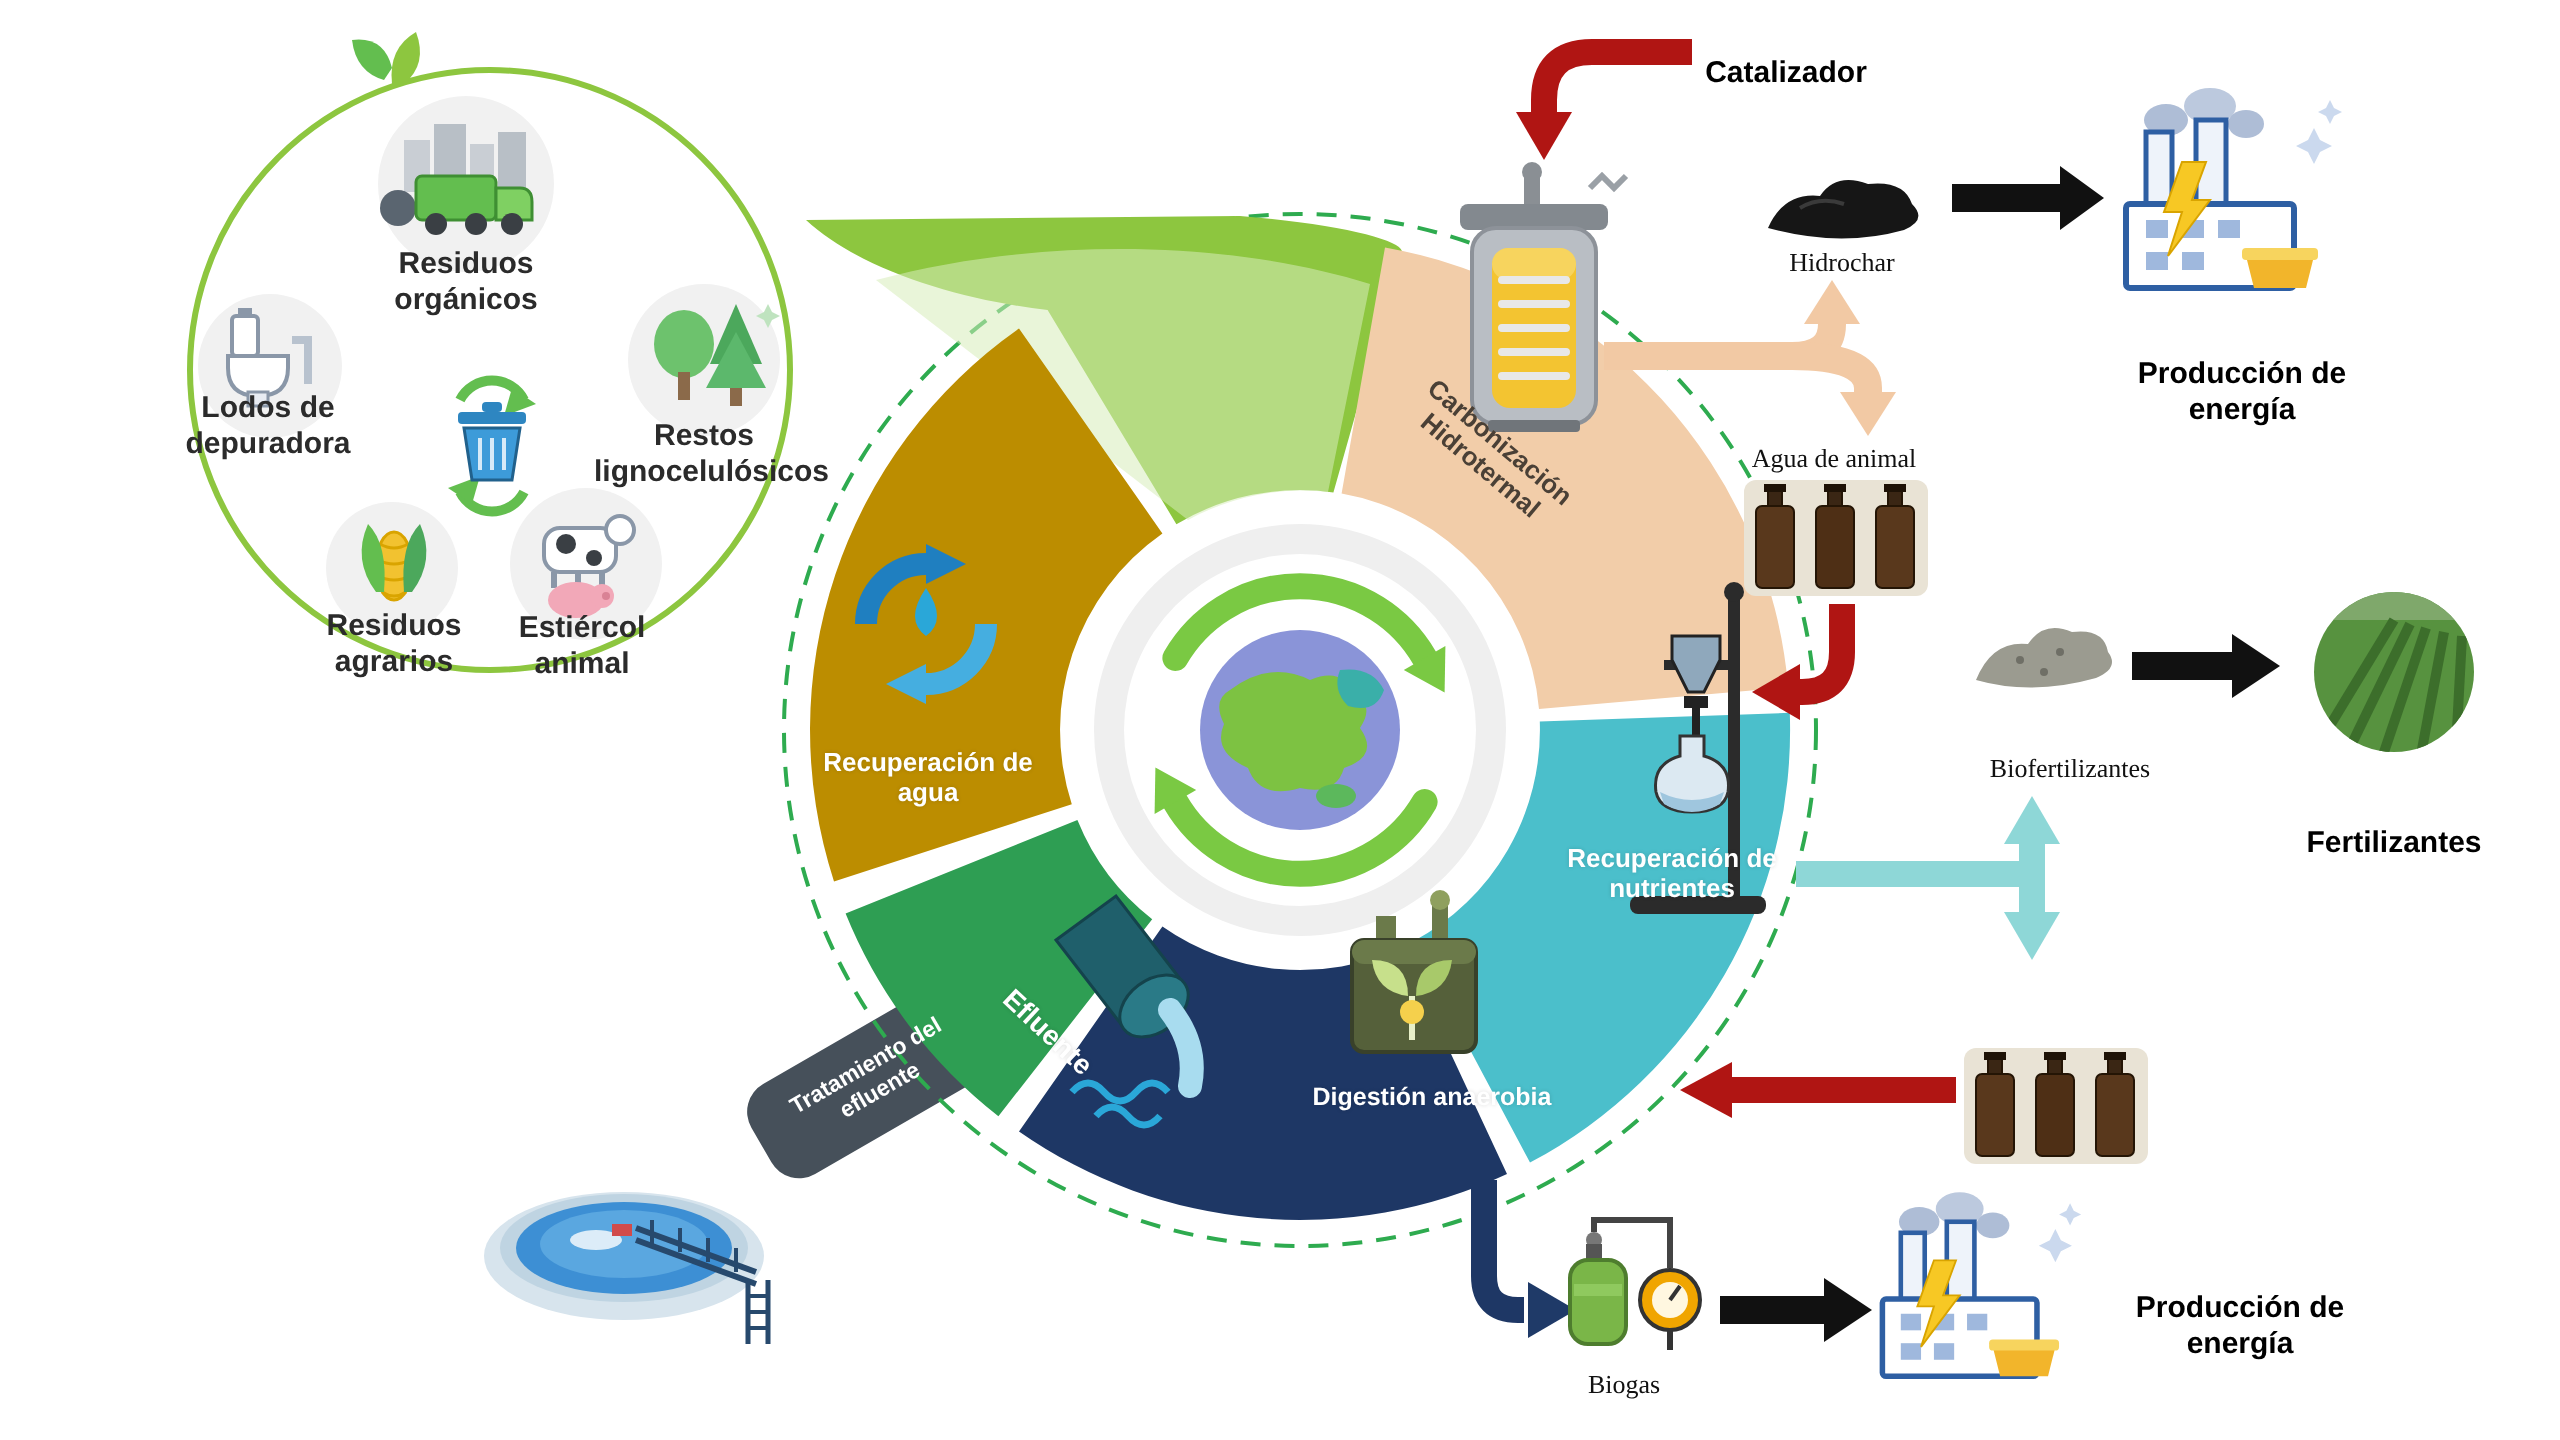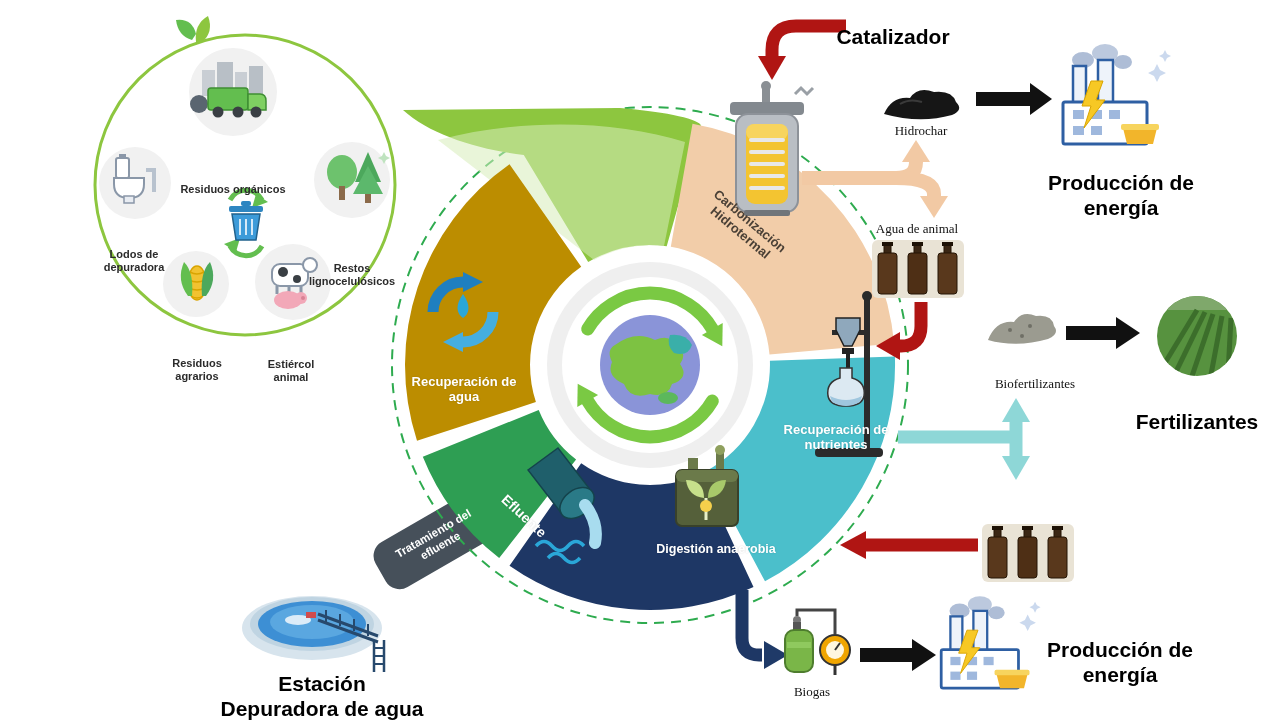--- a/index.html
+++ b/index.html
@@ -1,23 +1,23 @@
 <!DOCTYPE html>
 <html><head>
 <meta charset="utf-8">
 <style>
   html,body { margin:0; padding:0; background:#ffffff; }
   .stage { position:relative; width:1280px; height:720px; background:#ffffff; overflow:hidden;
            font-family:"Liberation Sans", sans-serif; }
   .stage svg.canvas { position:absolute; left:0; top:0; }
   .lbl { position:absolute; transform:translate(-50%,-50%); text-align:center; line-height:1.18; color:#1a1a1a; white-space:normal; }
-  .hdr { font-weight:700; font-size:21px; color:#000; }
+  .hdr { font-weight:700; font-size:15px; color:#000; }
   .cap { font-family:"Liberation Serif", serif; font-size:13px; color:#111; }
   .seg { color:#ffffff; font-weight:700; font-size:13px; text-shadow:0 0 2px rgba(0,0,0,.15); }
-  .wl  { font-size:11px; font-weight:700; color:#2b2b2b;margin-top:48px; }
+  .wl  { font-size:15px; font-weight:700; color:#2b2b2b; }
   .ribbon-text { color:#ffffff; font-weight:700; font-size:11.5px; }
 </style>
 </head>
 <body>
 
 <div class="stage">
 
 <svg class="canvas" width="1280" height="720" viewBox="0 0 1280 720">
 
   <defs>
@@ -318,21 +318,20 @@
 
 <div class="lbl hdr" style="left:1197px;top:422px;white-space:nowrap;">Fertilizantes</div>
 
 
 <div class="lbl cap" style="left:812px;top:692px;white-space:nowrap;text-align:right;">Biogas</div>
 
 <div class="lbl hdr" style="left:1120px;top:663px;width:160px;">Producción de energía</div>
 
 <div class="lbl ribbon-text" style="left:437px;top:540px;width:112px;transform:translate(-50%,-50%) rotate(-30deg);">Tratamiento del efluente</div>
 
-<div class="lbl hdr" style="left:322px;top:697px;width:210px;">Estación Depuradora de agua</div>
 
 <div class="lbl seg" style="left:745px;top:227px;width:118px;transform:translate(-50%,-50%) rotate(40deg);color:#4A4036;text-shadow:none;">Carbonización Hidrotermal</div>
 <div class="lbl seg" style="left:836px;top:437px;width:112px;">Recuperación de nutrientes</div>
 <div class="lbl seg" style="left:716px;top:549px;width:180px;font-size:12.5px;">Digestión anaerobia</div>
 <div class="lbl seg" style="left:524px;top:516px;transform:translate(-50%,-50%) rotate(43deg);font-size:14px;">Efluente</div>
 <div class="lbl seg" style="left:464px;top:389px;width:112px;">Recuperación de agua</div>
 
 <div class="lbl wl" style="left:233px;top:141px;width:140px;">Residuos orgánicos</div>
 <div class="lbl wl" style="left:134px;top:213px;width:85px;">Lodos de depuradora</div>
 <div class="lbl wl" style="left:352px;top:227px;width:110px;">Restos lignocelulósicos</div>

